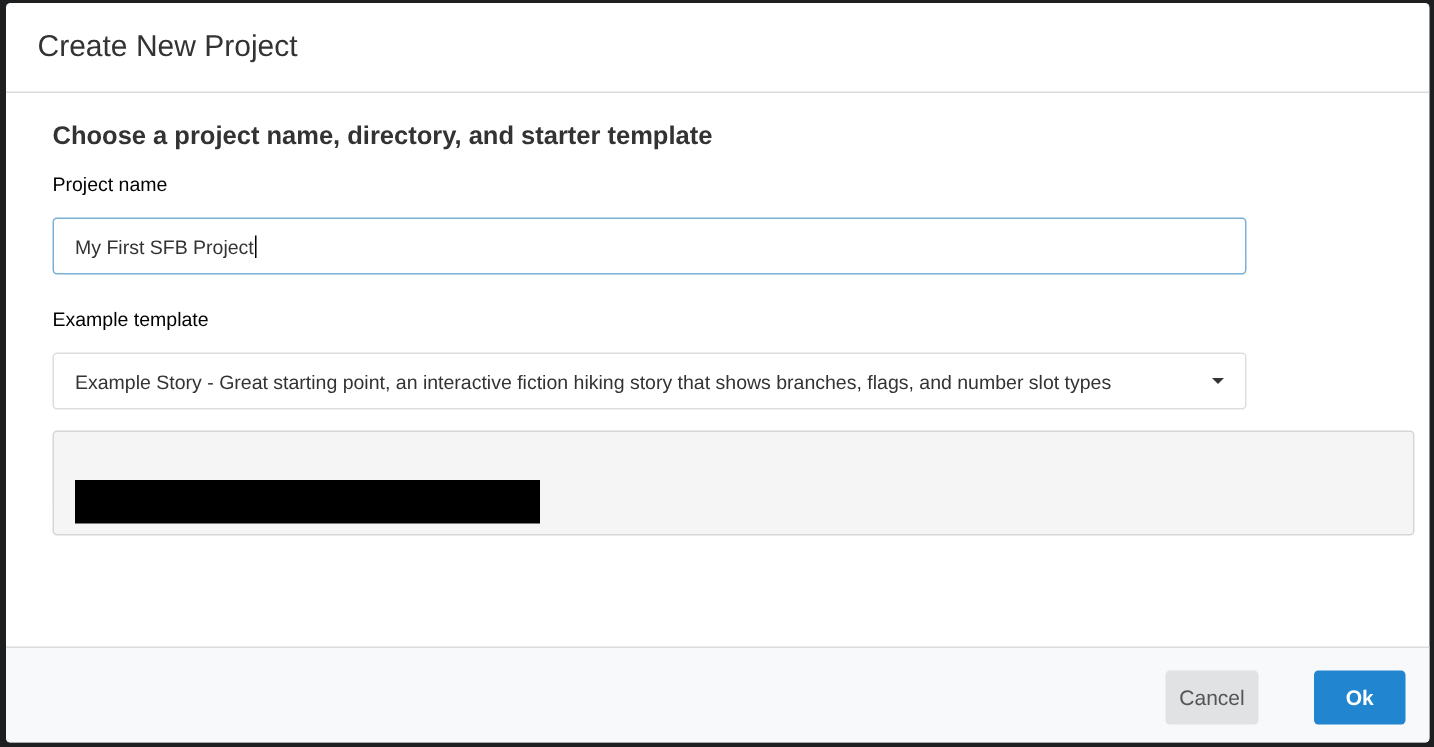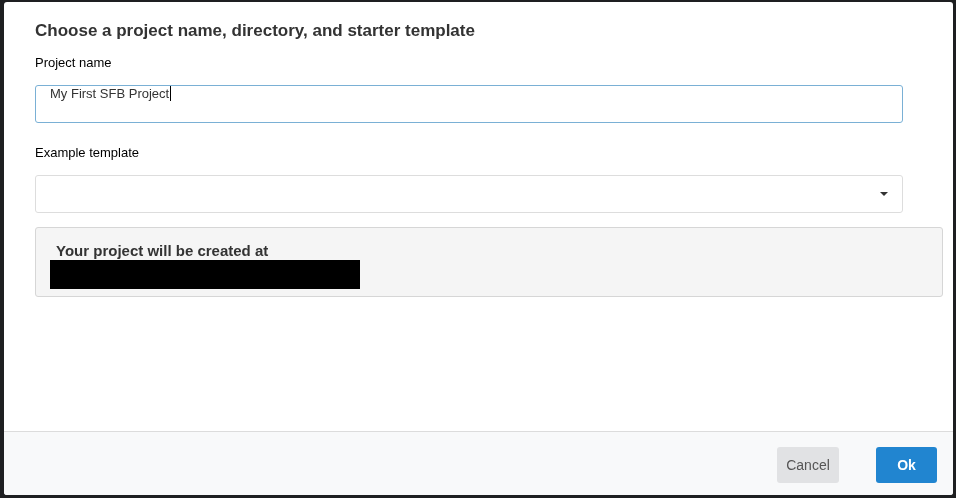--- a/index.html
+++ b/index.html
@@ -7,21 +7,21 @@
          font-family:"Liberation Sans", sans-serif; color:#333; }
   .dialog { position:absolute; left:4px; top:2px; width:949px; height:493px; background:#fff;
             border-radius:3px; overflow:hidden; }
   .header { height:60px; border-bottom:1px solid #dcdcdc; box-sizing:border-box; padding-left:21px;
             display:flex; align-items:center; }
   .title { font-size:20px; color:#333; }
   .body { padding:0 31px; }
   .subtitle { font-size:17px; font-weight:bold; color:#333; margin-top:19px; margin-bottom:14px; }
   .label { font-size:13px; color:#000000; margin-bottom:6px; }
   .field { height:38px; border:1px solid #ddd; border-radius:3px; box-sizing:border-box;
-           display:flex; align-items:flex-start; font-size:13px; color:#333; position:relative; width:868px;margin-top:15px; }
+           display:flex; align-items:center; font-size:13px; color:#333; position:relative; width:796px;margin-top:15px; }
   .field.focus { border-color:#7ab0d5; }
   .field .val { padding-left:14px; }
   .caret { display:inline-block; width:1px; height:15px; background:#000; vertical-align:middle; margin-left:1px; }
   .group { margin-bottom:22px; }
   .redact { background:#000; }
   .search-btn { position:absolute; right:0; top:0; width:38px; height:36px; background:#e2e2e4;
                 display:flex; align-items:center; justify-content:center; }
   .select-arrow { position:absolute; right:14px; top:16px; width:0; height:0;
                   border-left:4px solid transparent; border-right:4px solid transparent; border-top:4px solid #333; }
   .info { margin-top:14px; width:908px; height:70px; background:#f5f5f5; border:1px solid #d6d6d6;
@@ -31,42 +31,45 @@
             border-top:1px solid #dcdcdc; box-sizing:border-box; }
   .btn { position:absolute; top:15px; height:36px; border-radius:3px; font-size:14px;
          display:flex; align-items:center; justify-content:center; box-sizing:border-box; }
   .btn-cancel { left:773px; width:62px; background:#e1e2e4; color:#555; }
   .btn-ok { left:872px; width:61px; background:#2185d0; color:#fff; font-weight:bold; }
 </style>
 </head>
 <body>
 
 <div class="dialog">
+  <div class="header">
+    <div class="title">Create New Project</div>
+  </div>
 
   <div class="body">
     <div class="subtitle">Choose a project name, directory, and starter template</div>
 
     <div class="group" style="margin-bottom:22px;">
       <div class="label">Project name</div>
       <div class="field focus">
         <span class="val">My First SFB Project</span>
           <span class="caret"></span>
       </div>
     </div>
 
 
     <div class="group" style="margin-bottom:0;">
       <div class="label">Example template</div>
       <div class="field">
+        <span class="val">Example Story - Great starting point, an interactive fiction hiking story that shows branches, flags, and number slot types</span>
         <span class="select-arrow"></span>
       </div>
     </div>
 
     <div class="info">
-      <div class="info-text">Your project will be created at</div>
       <div class="redact" style="position:absolute; left:14px; top:32px; width:310px; height:29px;"></div>
     </div>
   </div>
 
   <div class="footer">
     <div class="btn btn-cancel">Cancel</div>
     <div class="btn btn-ok">Ok</div>
   </div>
 </div>
 

